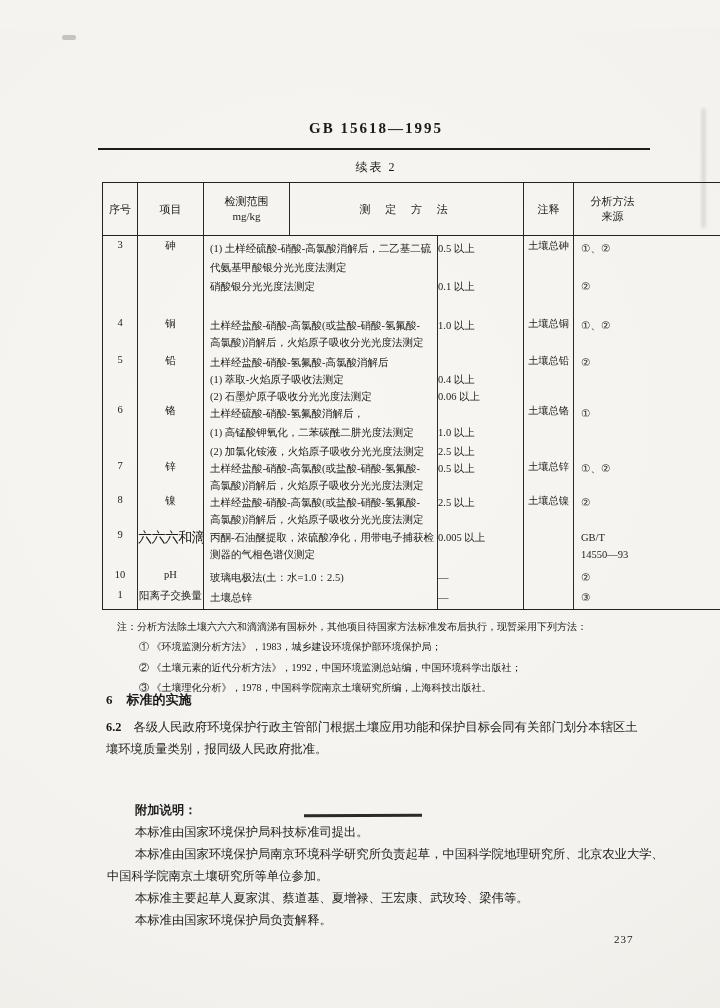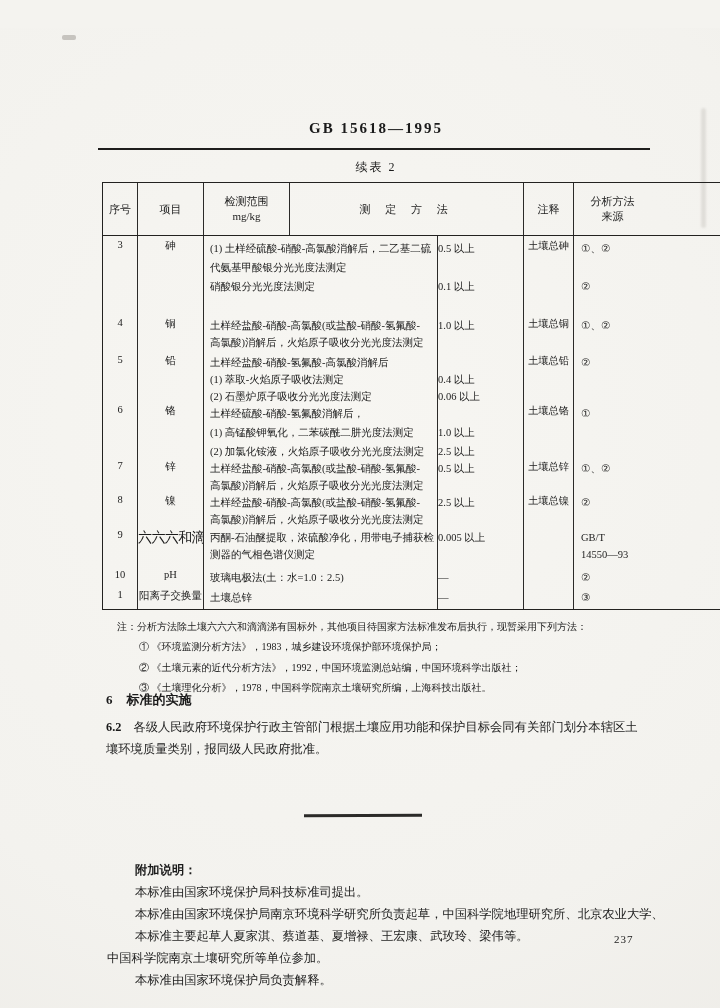--- a/index.html
+++ b/index.html
@@ -51,21 +51,21 @@
   .footnotes .fitem{padding-left:22px;}
 
   .s6{position:absolute;top:662px;left:106px;width:552px;font-size:12.3px;}
   .s6title{font-weight:bold;font-size:13px;height:26px;line-height:20px;}
   .s6title b{margin-right:14px;}
   .pline{height:22.4px;line-height:22.4px;white-space:nowrap;}
   .cnum{font-weight:bold;margin-right:12px;}
 
   .divider{position:absolute;top:786px;left:304px;width:118px;height:2.5px;background:#2b2a28;transform:rotate(-0.3deg);}
 
-  .appendix{position:absolute;top:831px;left:107px;width:560px;font-size:12.3px;}
+  .appendix{position:absolute;top:771px;left:107px;width:560px;font-size:12.3px;}
   .appendix .aline{height:22px;line-height:22px;white-space:nowrap;}
   .appendix .ind{padding-left:28px;}
   .appendix .atitle{font-weight:bold;}
 
   .pagenum{position:absolute;top:905px;left:614px;font-size:11px;letter-spacing:1px;}
   .bottom-line{position:absolute;top:998px;left:112px;width:606px;height:3px;background:#3b3935;transform:rotate(-0.12deg);}
 </style>
 </head>
 <body>
 
@@ -283,20 +283,20 @@
       <div class="pline">壤环境质量类别，报同级人民政府批准。</div>
     </div>
   </div>
 
   <div class="divider"></div>
 
   <div class="appendix">
     <div class="aline ind atitle">附加说明：</div>
     <div class="aline ind">本标准由国家环境保护局科技标准司提出。</div>
     <div class="aline ind">本标准由国家环境保护局南京环境科学研究所负责起草，中国科学院地理研究所、北京农业大学、</div>
+    <div class="aline">中国科学院南京土壤研究所等单位参加。</div>
     <div class="aline ind">本标准主要起草人夏家淇、蔡道基、夏增禄、王宏康、武玫玲、梁伟等。</div>
-    <div class="aline">中国科学院南京土壤研究所等单位参加。</div>
     <div class="aline ind">本标准由国家环境保护局负责解释。</div>
   </div>
 
   <div class="pagenum">237</div>
   <div class="bottom-line"></div>
 </div>
 
 </body></html>

